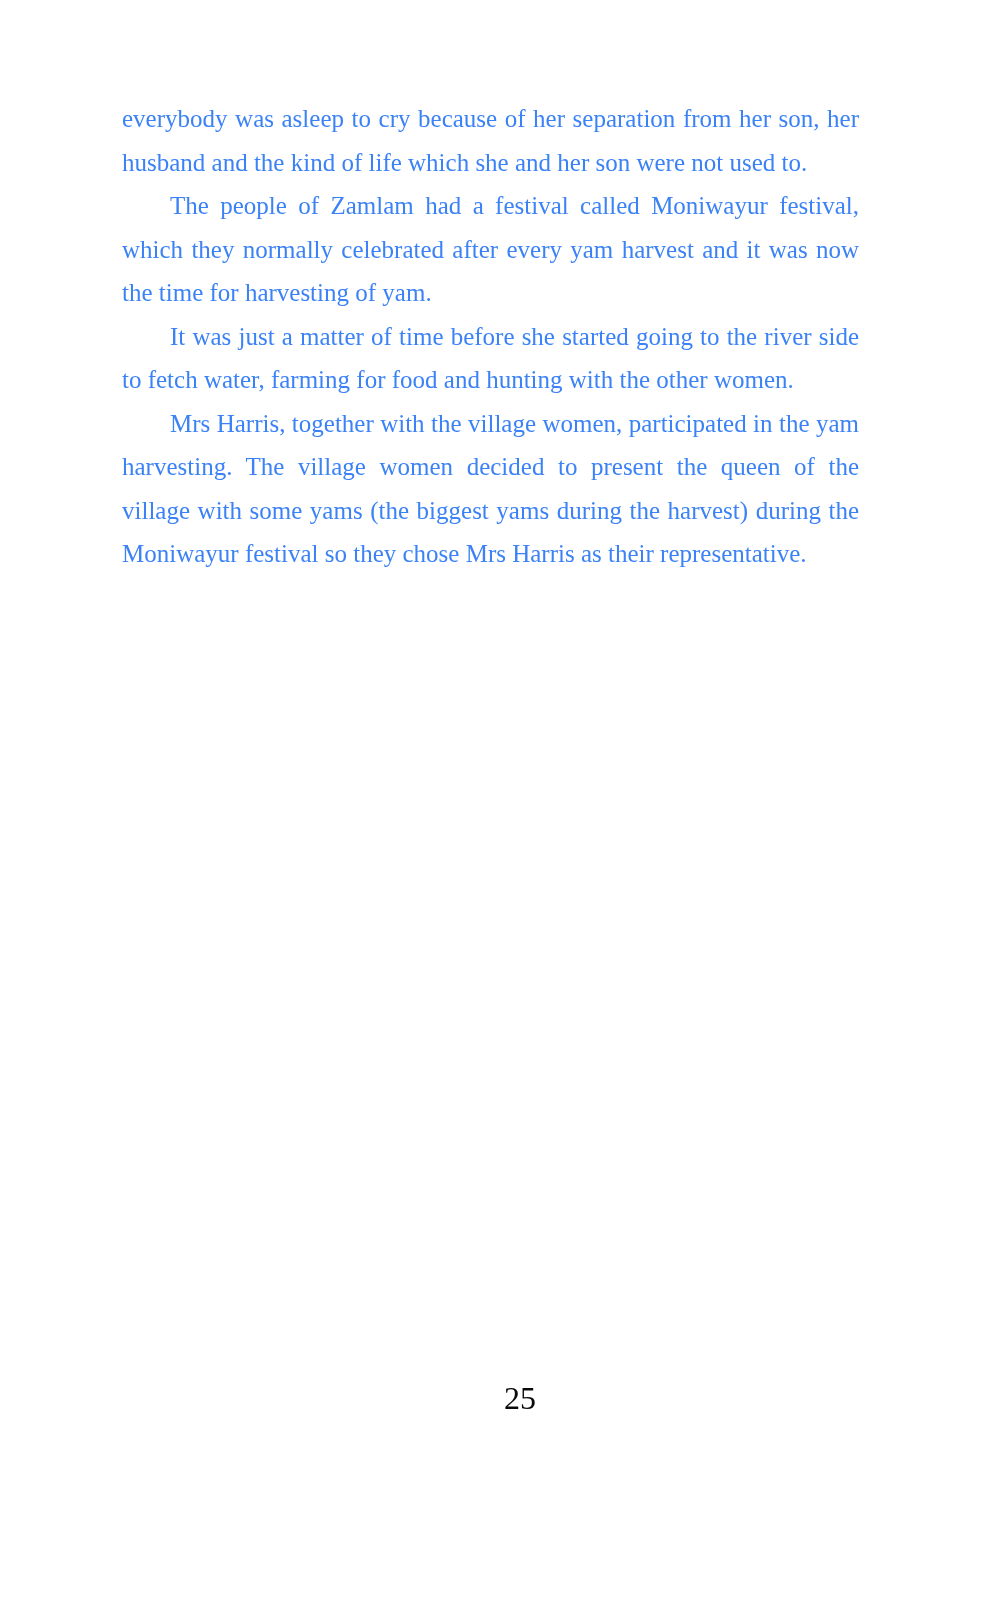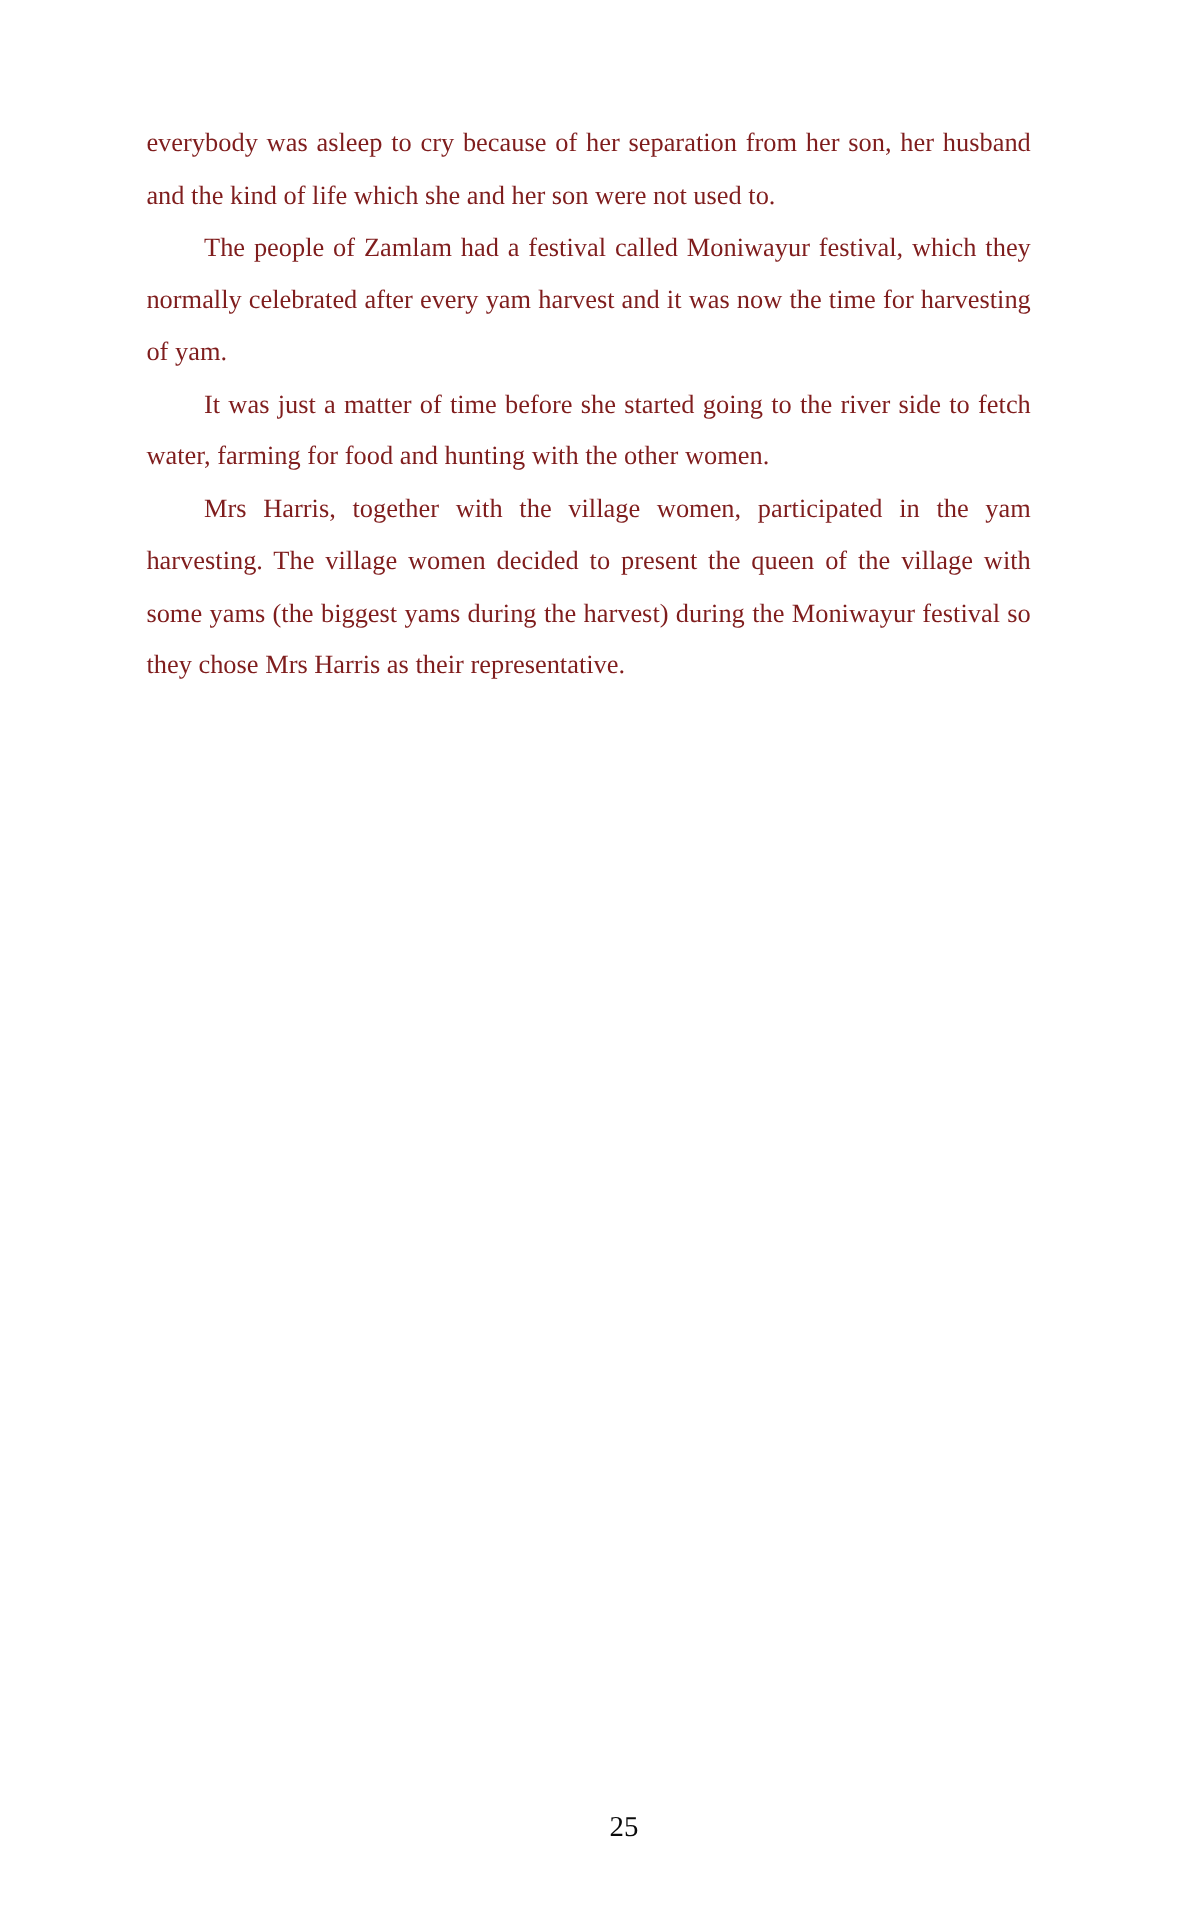--- a/index.html
+++ b/index.html
@@ -19,41 +19,41 @@
     color: #000000;
   }
   .text-column {
     position: absolute;
     left: 122px;
     top: 97px;
     width: 737px;
   }
   .para {
     margin: 0;
-    font-size: 22px;
+    font-size: 25px;
     line-height: 43.5px;
     text-align: justify;
     text-justify: inter-word;
-    color: #7f1d1d;
+    color: #3b82f6;
     hyphens: none;
     -webkit-hyphens: none;
   }
   .para.indented {
     text-indent: 48px;
   }
   .para + .para {
     margin-top: 0;
   }
   .page-number {
     position: absolute;
     left: 0;
     right: 0;
-    top: 1509px;
+    top: 1384px;
     text-align: center;
-    font-size: 24px;
+    font-size: 32px;
     line-height: 28px;
     color: #0a0a0a;
     font-family: "Liberation Serif", "DejaVu Serif", serif;
     padding-left: 40px;
   }
 </style>
 </head>
 <body>
 
 <div class="page">

